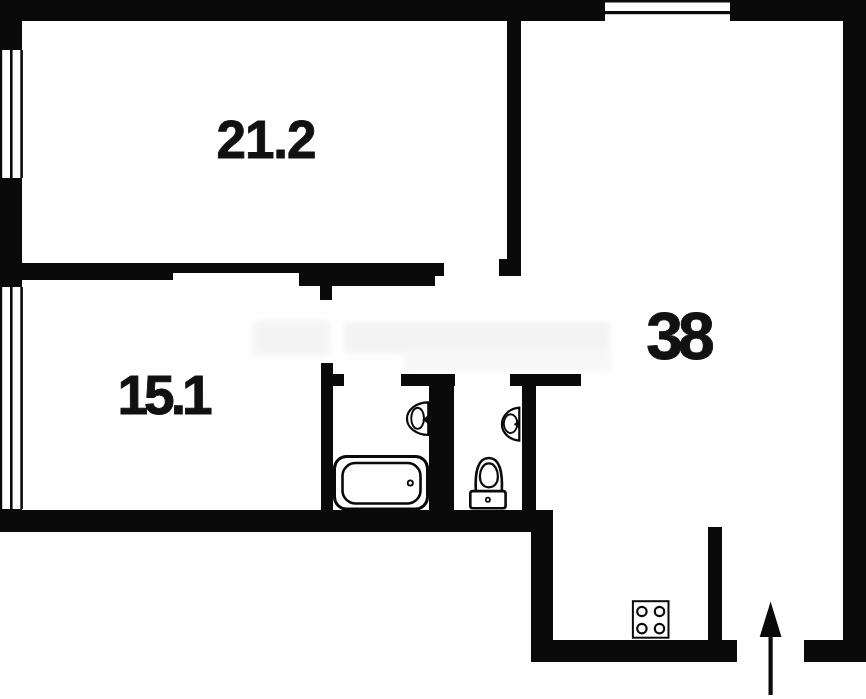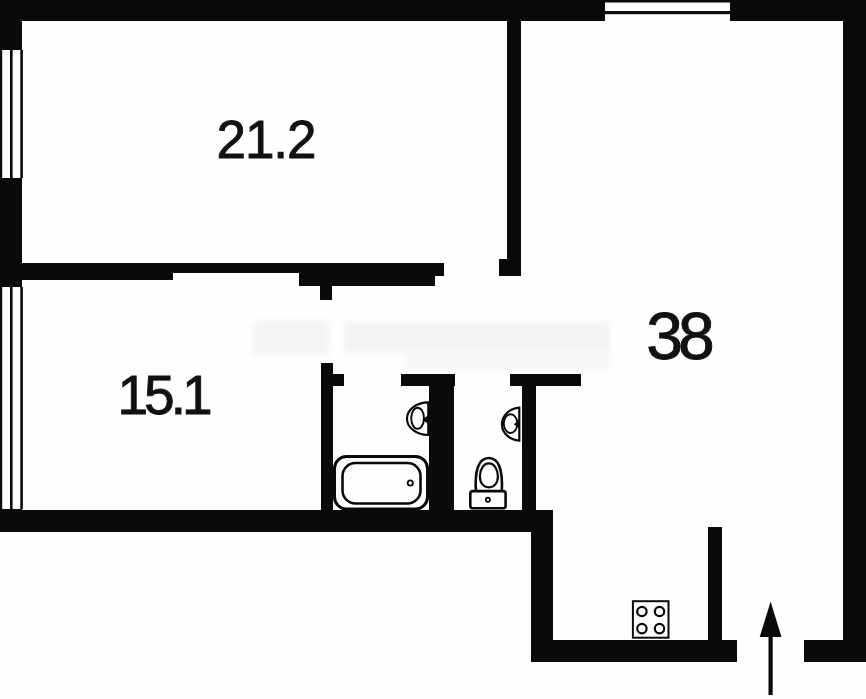--- a/index.html
+++ b/index.html
@@ -1,16 +1,16 @@
 <!DOCTYPE html>
 <html><head>
 <meta charset="utf-8">
 <style>
   html,body{margin:0;padding:0;background:#ffffff;}
-  .plan{width:866px;height:699px;position:relative;font-family:"Liberation Sans", sans-serif;}
+  .plan{width:866px;height:699px;position:relative;font-family:"Liberation Sans", sans-serif;font-weight:bold;}
 </style>
 </head>
 <body>
 <div class="plan">
 <svg width="866" height="699" viewBox="0 0 866 699" font-family="Liberation Sans, sans-serif">
 
   <rect x="0" y="0" width="866" height="699" fill="#fefefe"></rect>
 
   <defs>
         <filter id="wblur" x="-20%" y="-20%" width="140%" height="140%">

